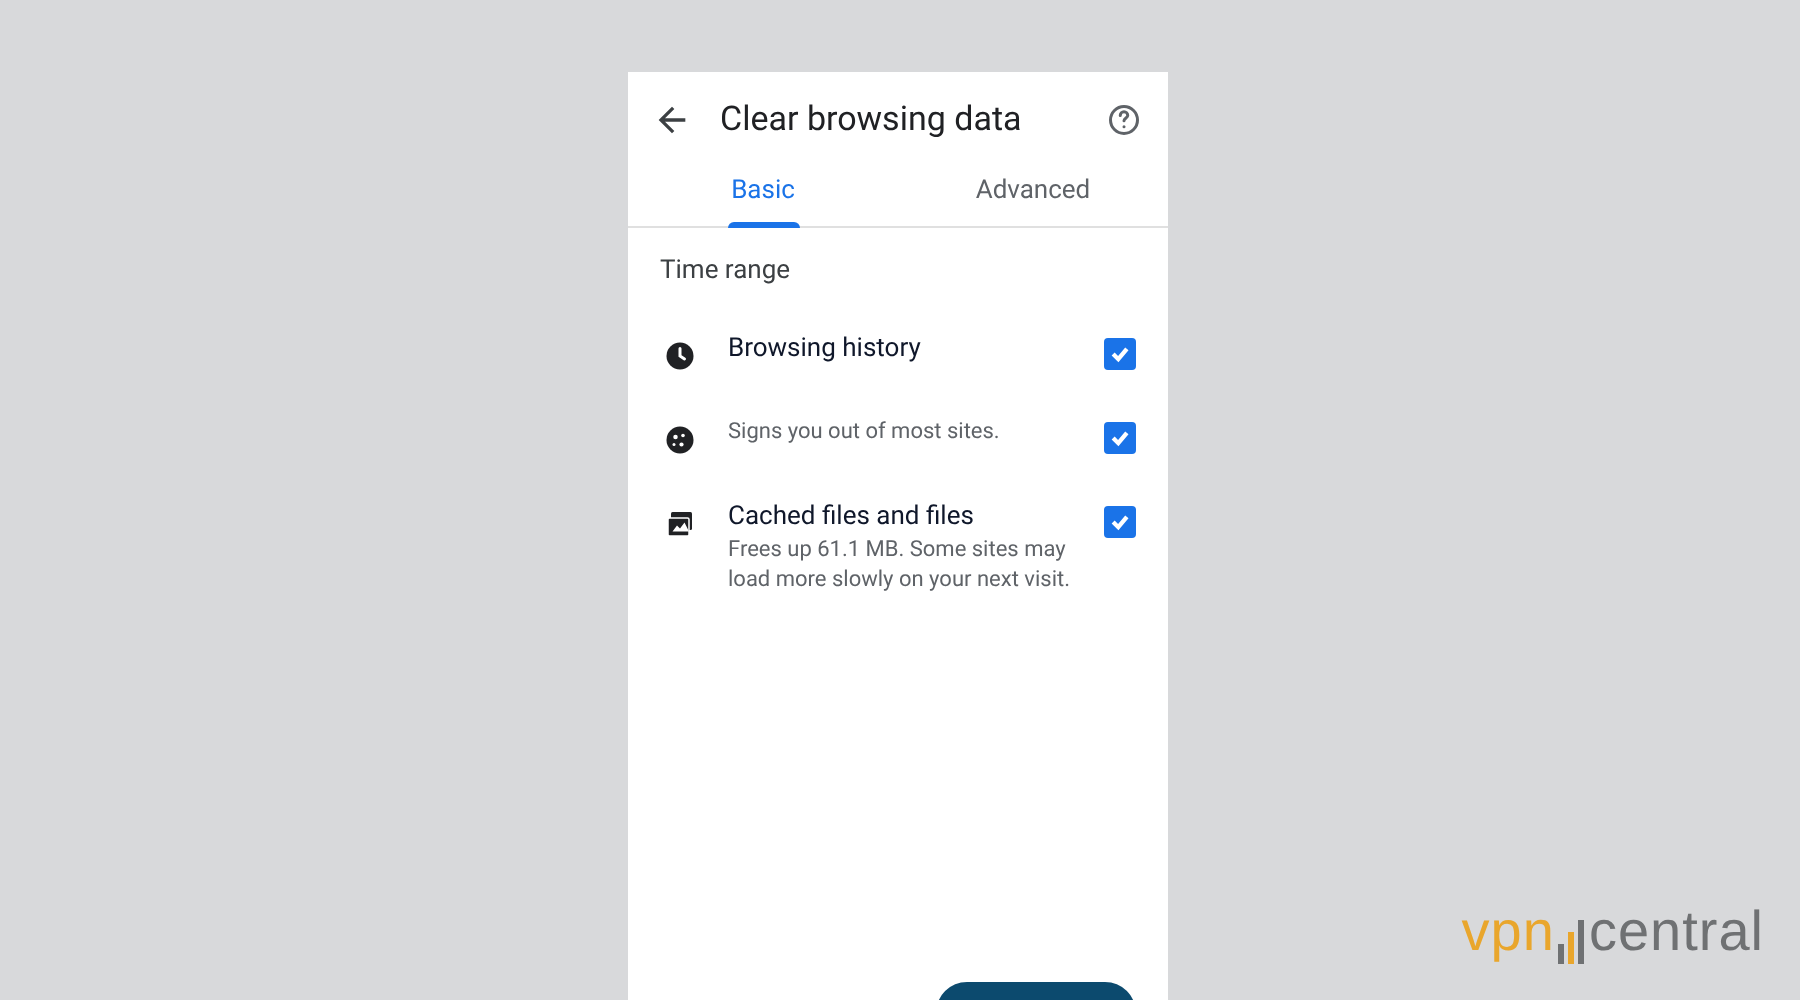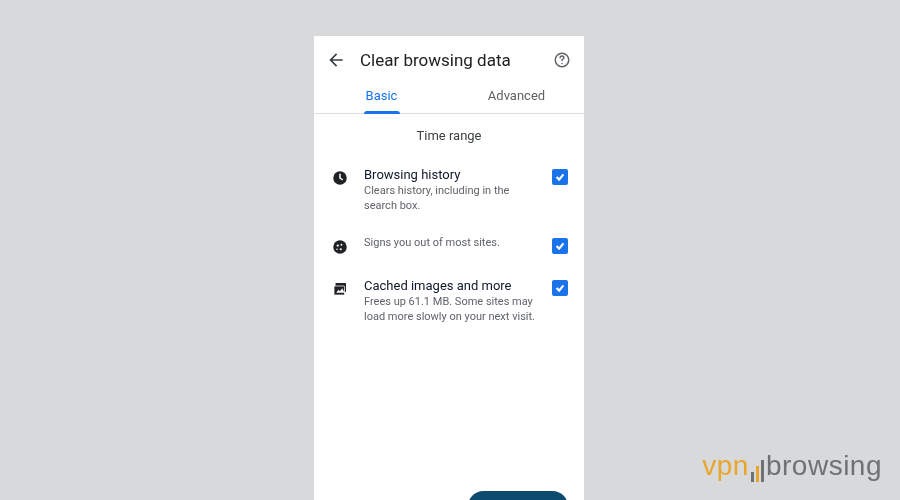--- a/index.html
+++ b/index.html
@@ -53,21 +53,20 @@
     height: 3px;
     background: #1a73e8;
     border-radius: 3px 3px 0 0;
   }
   .time-row {
     display: flex;
     align-items: center;
     padding: 14px 16px 14px 16px;
     font-size: 13px;
     color: #3c4043;
-    flex-direction: column;
   }
   .time-label { flex: 1; }
   .time-select {
     border: 2px solid #e7322d;
     padding: 6px 8px 6px 12px;
     display: flex;
     align-items: center;
     gap: 14px;
     font-size: 13px;
     color: #202124;
@@ -176,21 +175,20 @@
 
   <div class="option-row">
     <div class="option-icon">
       <svg width="18" height="18" viewBox="0 0 24 24">
           <circle cx="12" cy="12" r="9" fill="#202124"></circle>
           <path d="M12 7v5l3 2" stroke="#fff" stroke-width="2" fill="none" stroke-linecap="round"></path>
         </svg>
     </div>
     <div class="option-text">
       <div class="option-title">Browsing history</div>
-      <div class="option-desc">Clears history, including in the search box.</div>
     </div>
     <div class="checkbox">
       <svg width="12" height="12" viewBox="0 0 14 14">
           <polyline class="checkmark" points="3,7 6,10 11,4"></polyline>
         </svg>
     </div>
   </div>
 
   <div class="option-row">
     <div class="option-icon">
@@ -214,21 +212,21 @@
 
   <div class="option-row">
     <div class="option-icon">
       <svg width="18" height="18" viewBox="0 0 24 24">
           <rect x="6" y="4" width="14" height="12" rx="1" fill="#202124"></rect>
           <rect x="4" y="8" width="14" height="12" rx="1" fill="#202124" stroke="#fff" stroke-width="1"></rect>
           <polygon points="7,17 10,13 12,15 15,11 18,17" fill="#fff"></polygon>
         </svg>
     </div>
     <div class="option-text">
-      <div class="option-title">Cached images and more</div>
+      <div class="option-title">Cached files and files</div>
       <div class="option-desc">Frees up 61.1 MB. Some sites may load more slowly on your next visit.</div>
     </div>
     <div class="checkbox">
       <svg width="12" height="12" viewBox="0 0 14 14">
           <polyline class="checkmark" points="3,7 6,10 11,4"></polyline>
         </svg>
     </div>
   </div>
 
   <div class="footer">
@@ -237,14 +235,14 @@
 
 </div>
 
 <div class="watermark">
   <span class="vpn">vpn</span>
   <span class="bars">
       <span></span>
       <span></span>
       <span></span>
     </span>
-  <span>browsing</span>
+  <span>central</span>
 </div>
 
 </body></html>

